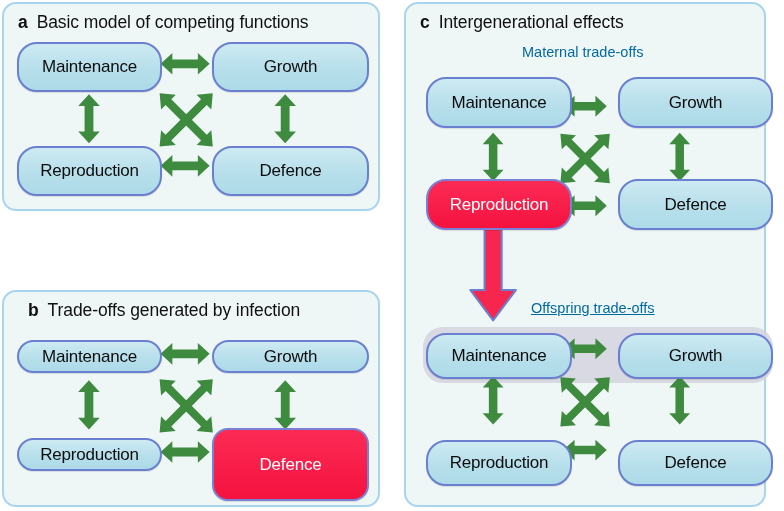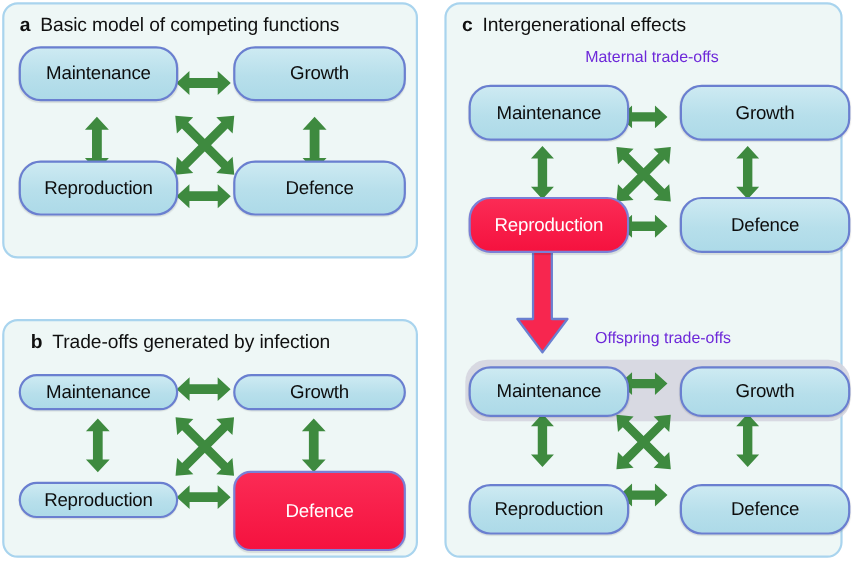--- a/index.html
+++ b/index.html
@@ -10,21 +10,21 @@
   }
 
   
   .panel{
     position:absolute;
     background:#eef7f6;
     border:2px solid #a9d4ee;
     border-radius:14px;
     box-sizing:border-box;
   }
-  #panel-a{left:2px;  top:2px;   width:378px; height:233px;}
+  #panel-a{left:2px;  top:2px;   width:378px; height:209px;}
   #panel-b{left:2px;  top:290px; width:378px; height:217px;}
   #panel-c{left:404px;top:2px;   width:362px; height:505px;}
 
   .panel-title{
     position:absolute;
     font-size:17.5px;
     color:#101010;
     white-space:nowrap;
     letter-spacing:-0.1px;
   }
@@ -32,23 +32,22 @@
     font-weight:bold;
     margin-right:9px;
   }
   #title-a{left:14px;top:8px;}
   #title-b{left:24px;top:8px;}
   #title-c{left:14px;top:8px;}
 
   .sub-title{
     position:absolute;
     font-size:14.5px;
-    color:#6d28d9;
+    color:#0369a1;
     white-space:nowrap;
-    margin-left:10px;
   }
 
   
   .node{
     position:absolute;
     box-sizing:border-box;
     border:2.2px solid #6a7fd0;
     border-radius:20px;
     display:flex;
     align-items:center;
@@ -177,21 +176,21 @@
   </div>
 </div>
 
 <div class="panel" id="panel-c">
 
   <div class="panel-title" id="title-c">
     <span class="letter">c</span><span>Intergenerational effects</span>
   </div>
 
   <div class="sub-title" style="left:116px;top:40px;">Maternal trade-offs</div>
-  <div class="sub-title" style="left:125px;top:296px;">Offspring trade-offs</div>
+  <div class="sub-title" style="left:125px;top:296px;text-decoration:underline;">Offspring trade-offs</div>
 
   <div class="highlight-band" style="left:17px;top:323px;width:350px;height:56px;"></div>
 
   <svg class="arrow-layer" viewBox="0 0 378 505">
 
     <g class="garrow">
       <path d="M166 96 L178 85 L178 91.5 L200 91.5 L200 85 L212 96 L200 107 L200 100.5 L178 100.5 L178 107 Z"></path>
     </g>
     <g class="garrow">
       <path d="M166 201 L178 190 L178 196.5 L200 196.5 L200 190 L212 201 L200 212 L200 205.5 L178 205.5 L178 212 Z"></path>

